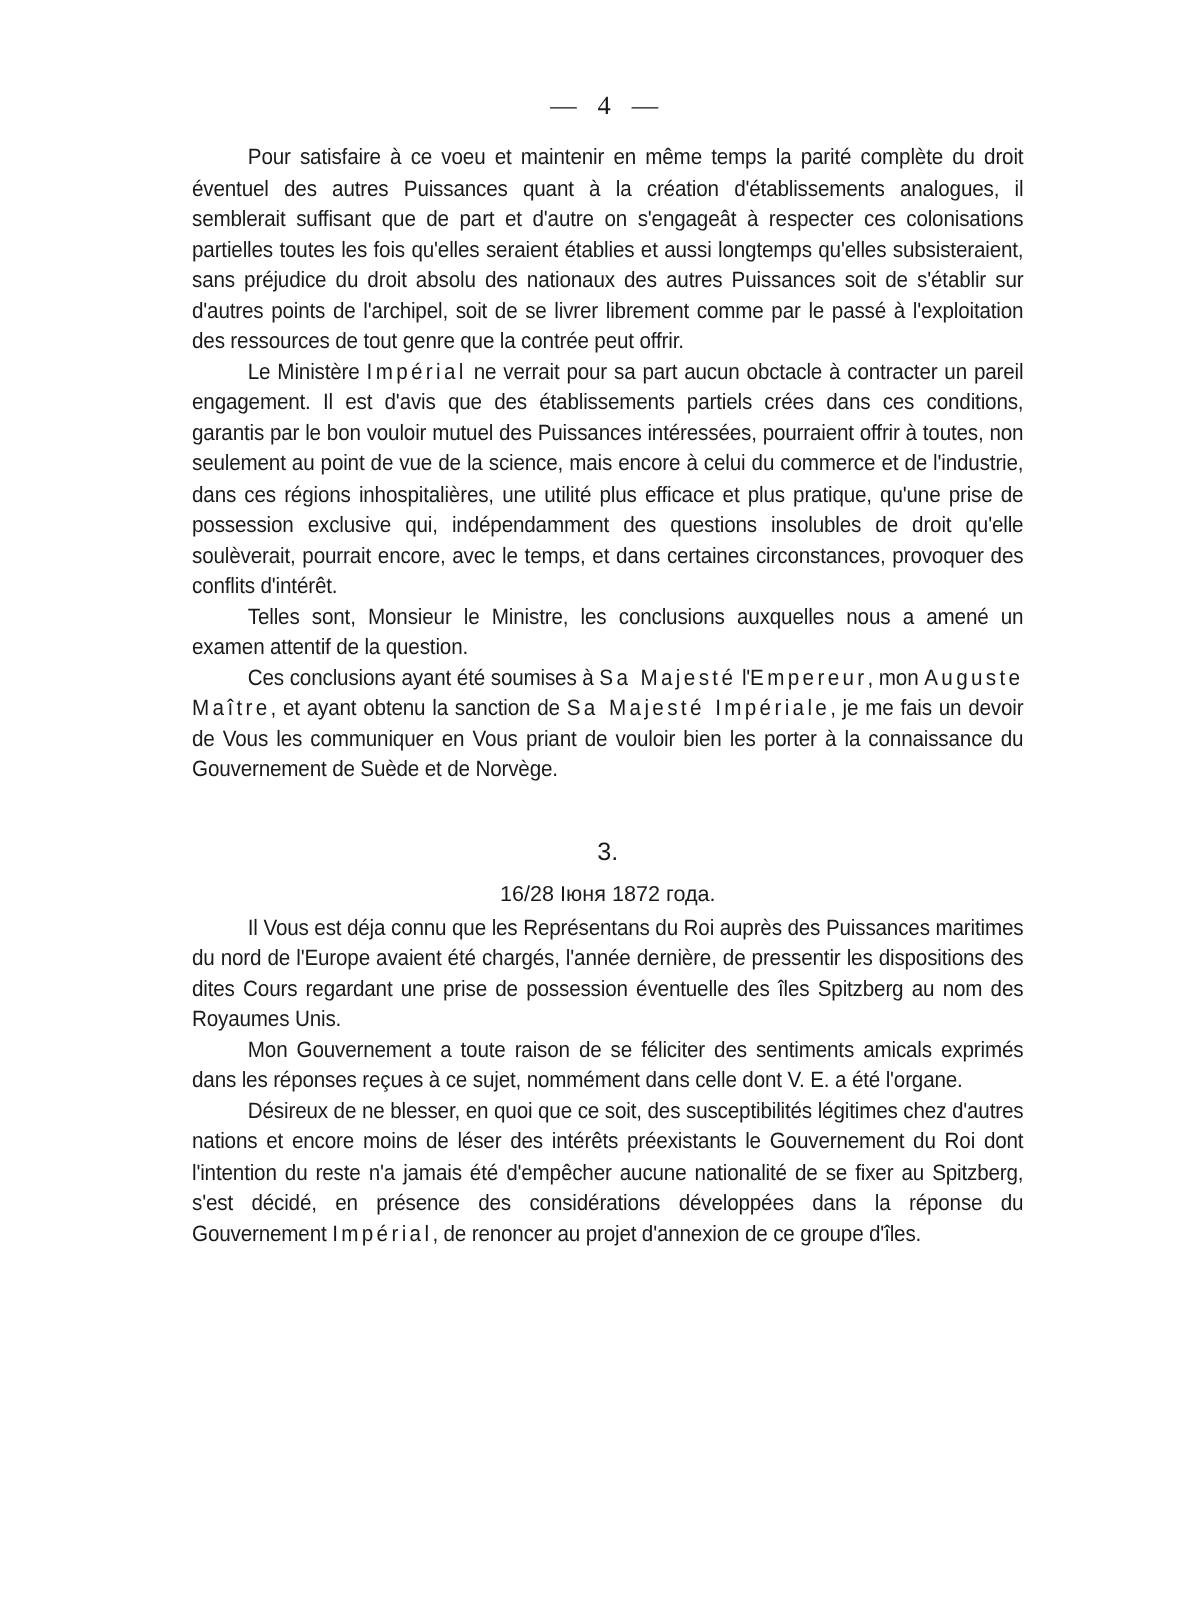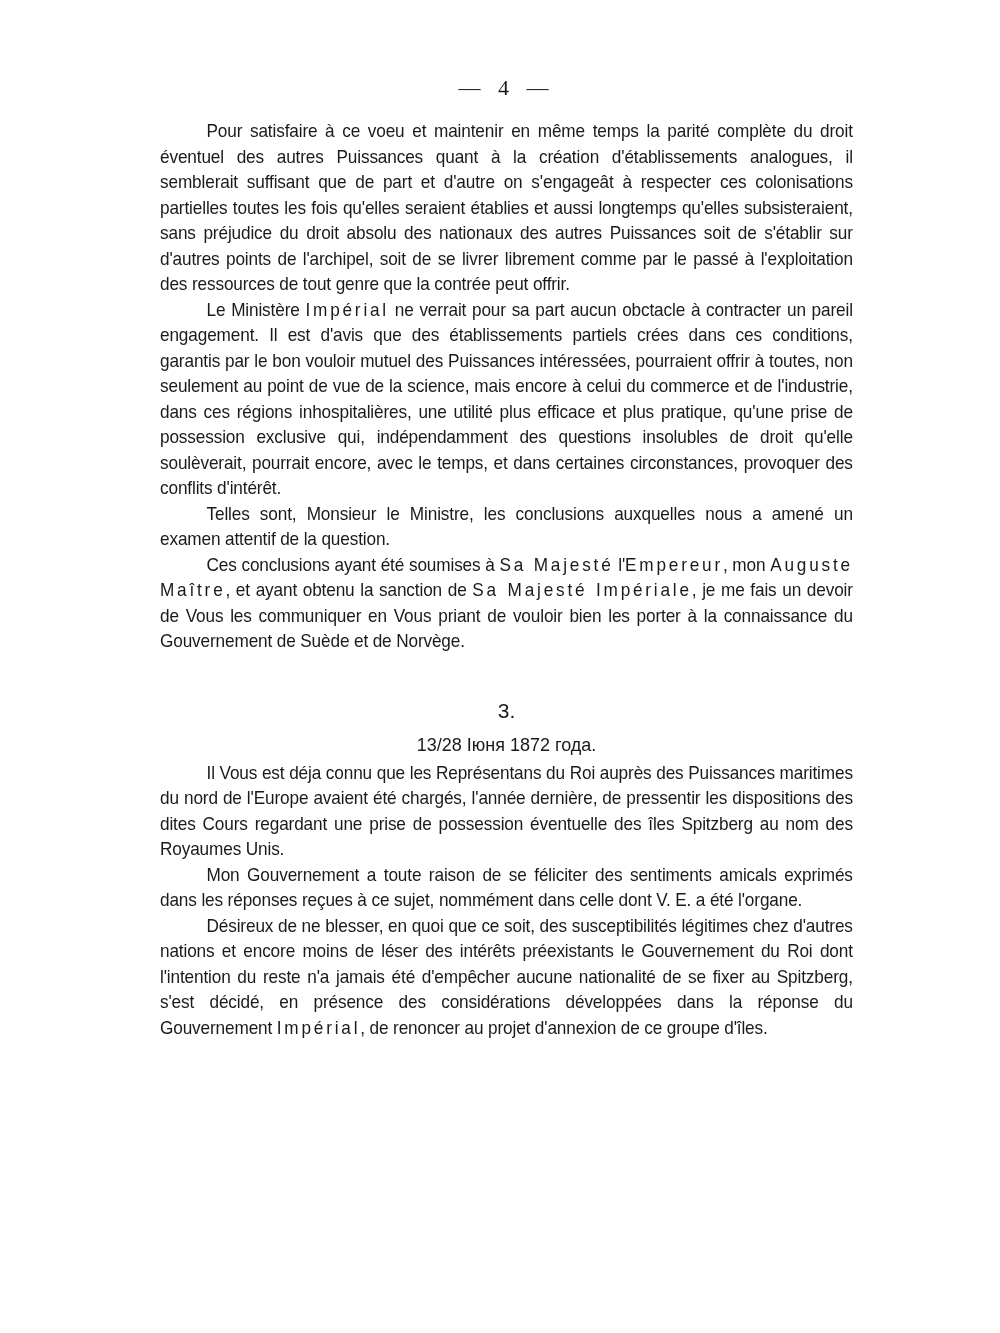--- a/index.html
+++ b/index.html
@@ -78,20 +78,20 @@
   <div class="page-number">— 4 —</div>
 
   <div class="block">
     <p class="para"><span>Pour satisfaire à ce voeu et maintenir en même temps la parité complète du droit éventuel des autres Puissances quant à la création d'établissements analogues, il semblerait suffisant que de part et d'autre on s'engageât à respecter ces colonisations partielles toutes les fois qu'elles seraient établies et aussi longtemps qu'elles subsisteraient, sans préjudice du droit absolu des nationaux des autres Puissances soit de s'établir sur d'autres points de l'archipel, soit de se livrer librement comme par le passé à l'exploitation des ressources de tout genre que la contrée peut offrir.</span></p>
     <p class="para"><span>Le Ministère </span><span class="spaced">Impérial</span><span> ne verrait pour sa part aucun obctacle à contracter un pareil engagement. Il est d'avis que des établissements partiels crées dans ces conditions, garantis par le bon vouloir mutuel des Puissances intéressées, pourraient offrir à toutes, non seulement au point de vue de la science, mais encore à celui du commerce et de l'industrie, dans ces régions inhospitalières, une utilité plus efficace et plus pratique, qu'une prise de possession exclusive qui, indépendamment des questions insolubles de droit qu'elle soulèverait, pourrait encore, avec le temps, et dans certaines circonstances, provoquer des conflits d'intérêt.</span></p>
     <p class="para"><span>Telles sont, Monsieur le Ministre, les conclusions auxquelles nous a amené un examen attentif de la question.</span></p>
     <p class="para"><span>Ces conclusions ayant été soumises à </span><span class="spaced">Sa Majesté</span><span> l'</span><span class="spaced">Empereur</span><span>, mon </span><span class="spaced">Auguste Maître</span><span>, et ayant obtenu la sanction de </span><span class="spaced">Sa Majesté Impériale</span><span>, je me fais un devoir de Vous les communiquer en Vous priant de vouloir bien les porter à la connaissance du Gouvernement de Suède et de Norvège.</span></p>
   </div>
 
   <div class="section-number">3.</div>
-  <div class="section-date">13/28 Іюня 1872 года.</div>
+  <div class="section-date">16/28 Іюня 1872 года.</div>
 
   <div class="block">
     <p class="para"><span>Il Vous est déja connu que les Représentans du Roi auprès des Puissances maritimes du nord de l'Europe avaient été chargés, l'année dernière, de pressentir les dispositions des dites Cours regardant une prise de possession éventuelle des îles Spitzberg au nom des Royaumes Unis.</span></p>
     <p class="para"><span>Mon Gouvernement a toute raison de se féliciter des sentiments amicals exprimés dans les réponses reçues à ce sujet, nommément dans celle dont V. E. a été l'organe.</span></p>
     <p class="para"><span>Désireux de ne blesser, en quoi que ce soit, des susceptibilités légitimes chez d'autres nations et encore moins de léser des intérêts préexistants le Gouvernement du Roi dont l'intention du reste n'a jamais été d'empêcher aucune nationalité de se fixer au Spitzberg, s'est décidé, en présence des considérations développées dans la réponse du Gouvernement </span><span class="spaced">Impérial</span><span>, de renoncer au projet d'annexion de ce groupe d'îles.</span></p>
   </div>
 </div>
 
 </body></html>

